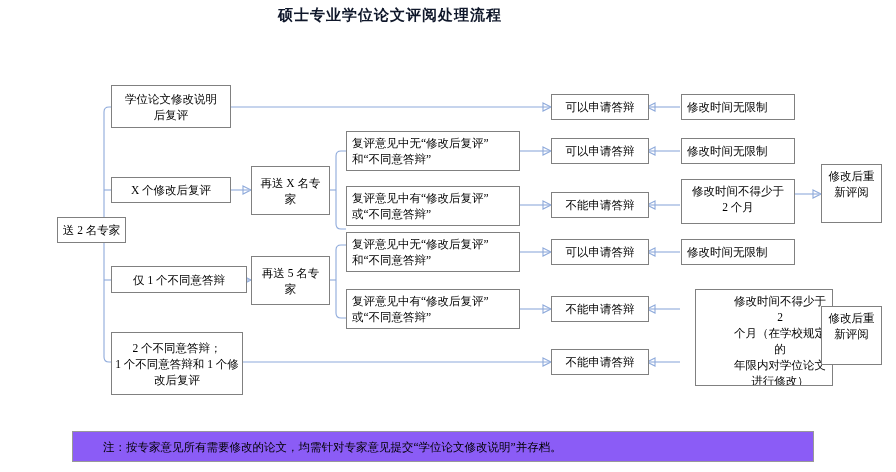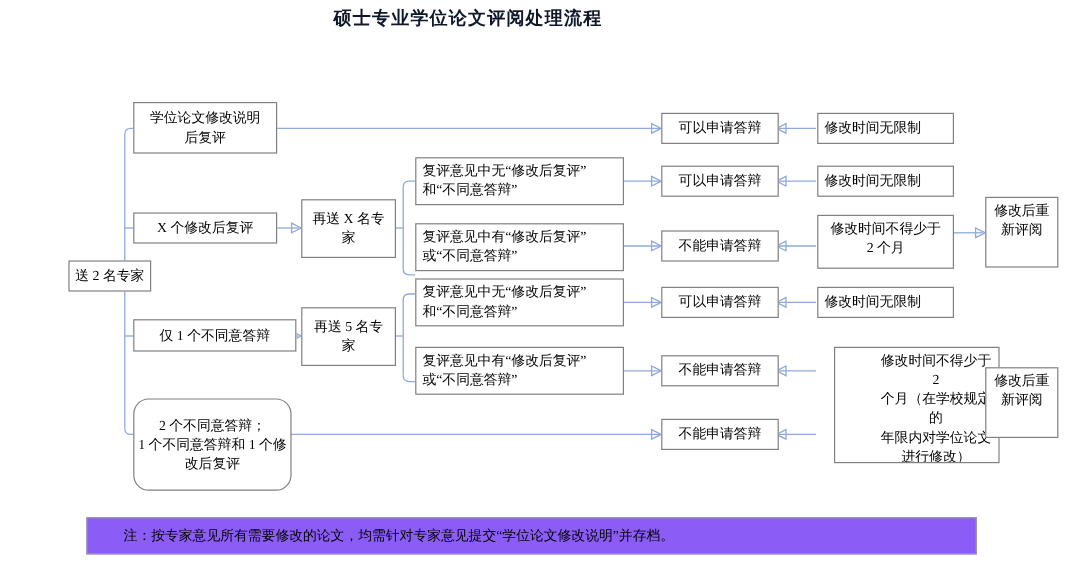--- a/index.html
+++ b/index.html
@@ -176,21 +176,21 @@
   </div>
 
   <div class="node center" style="left:111px; top:177px; width:120px; height:26px;">
     <span class="txt">X 个修改后复评</span>
   </div>
 
   <div class="node center" style="left:111px; top:266px; width:136px; height:27px;">
     <span class="txt">仅 1 个不同意答辩</span>
   </div>
 
-  <div class="node center" style="left:111px; top:332px; width:132px; height:77px;border-radius:13px;">
+  <div class="node center" style="left:111px; top:332px; width:132px; height:63px;">
     <span class="txt">2 个不同意答辩；
 1 个不同意答辩和 1 个修
 改后复评</span>
   </div>
 
   <div class="node center" style="left:251px; top:166px; width:79px; height:49px;">
     <span class="txt">再送 X 名专
 家</span>
   </div>
 

